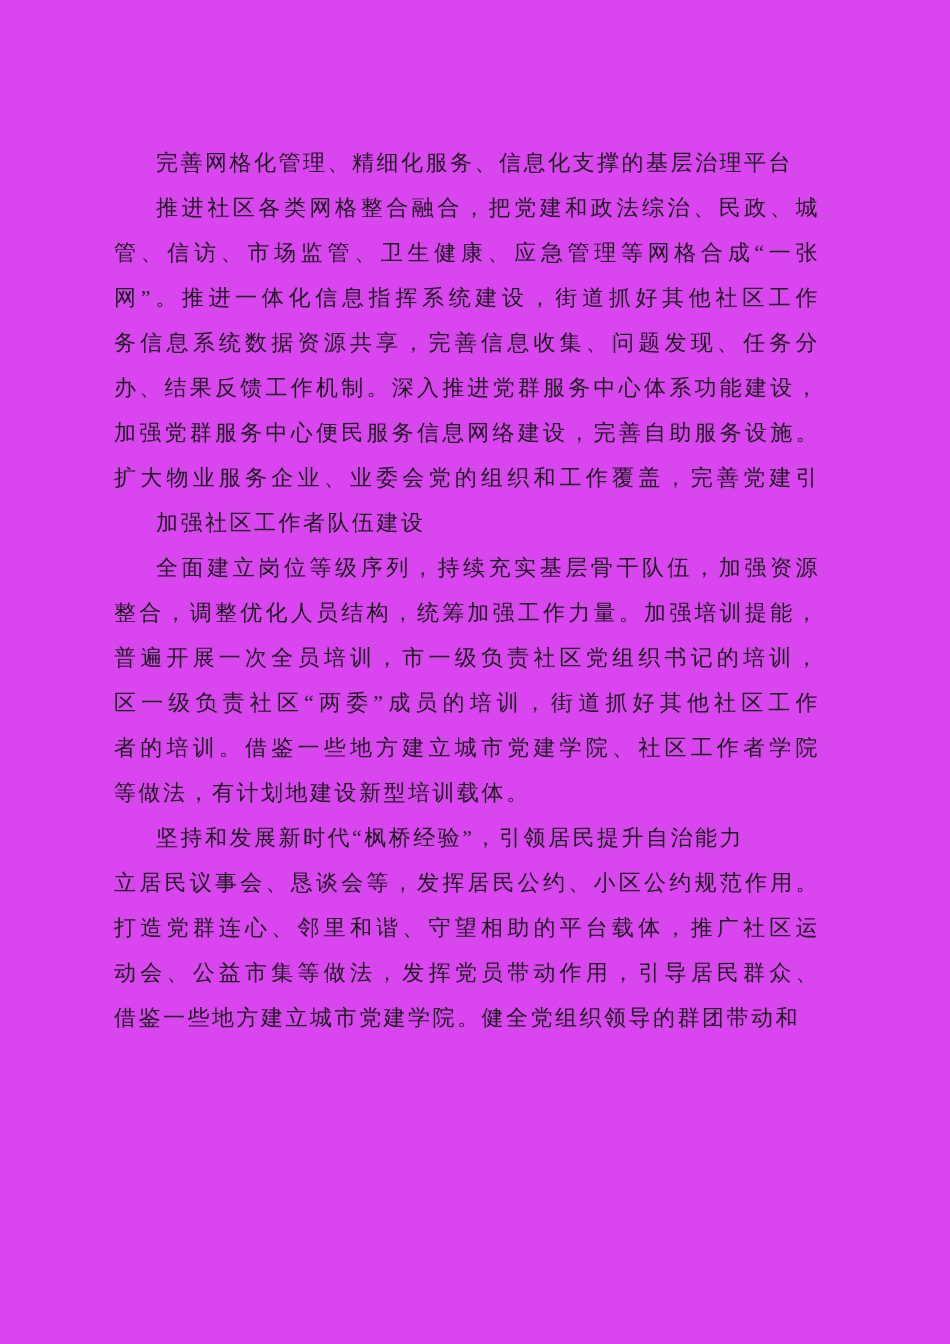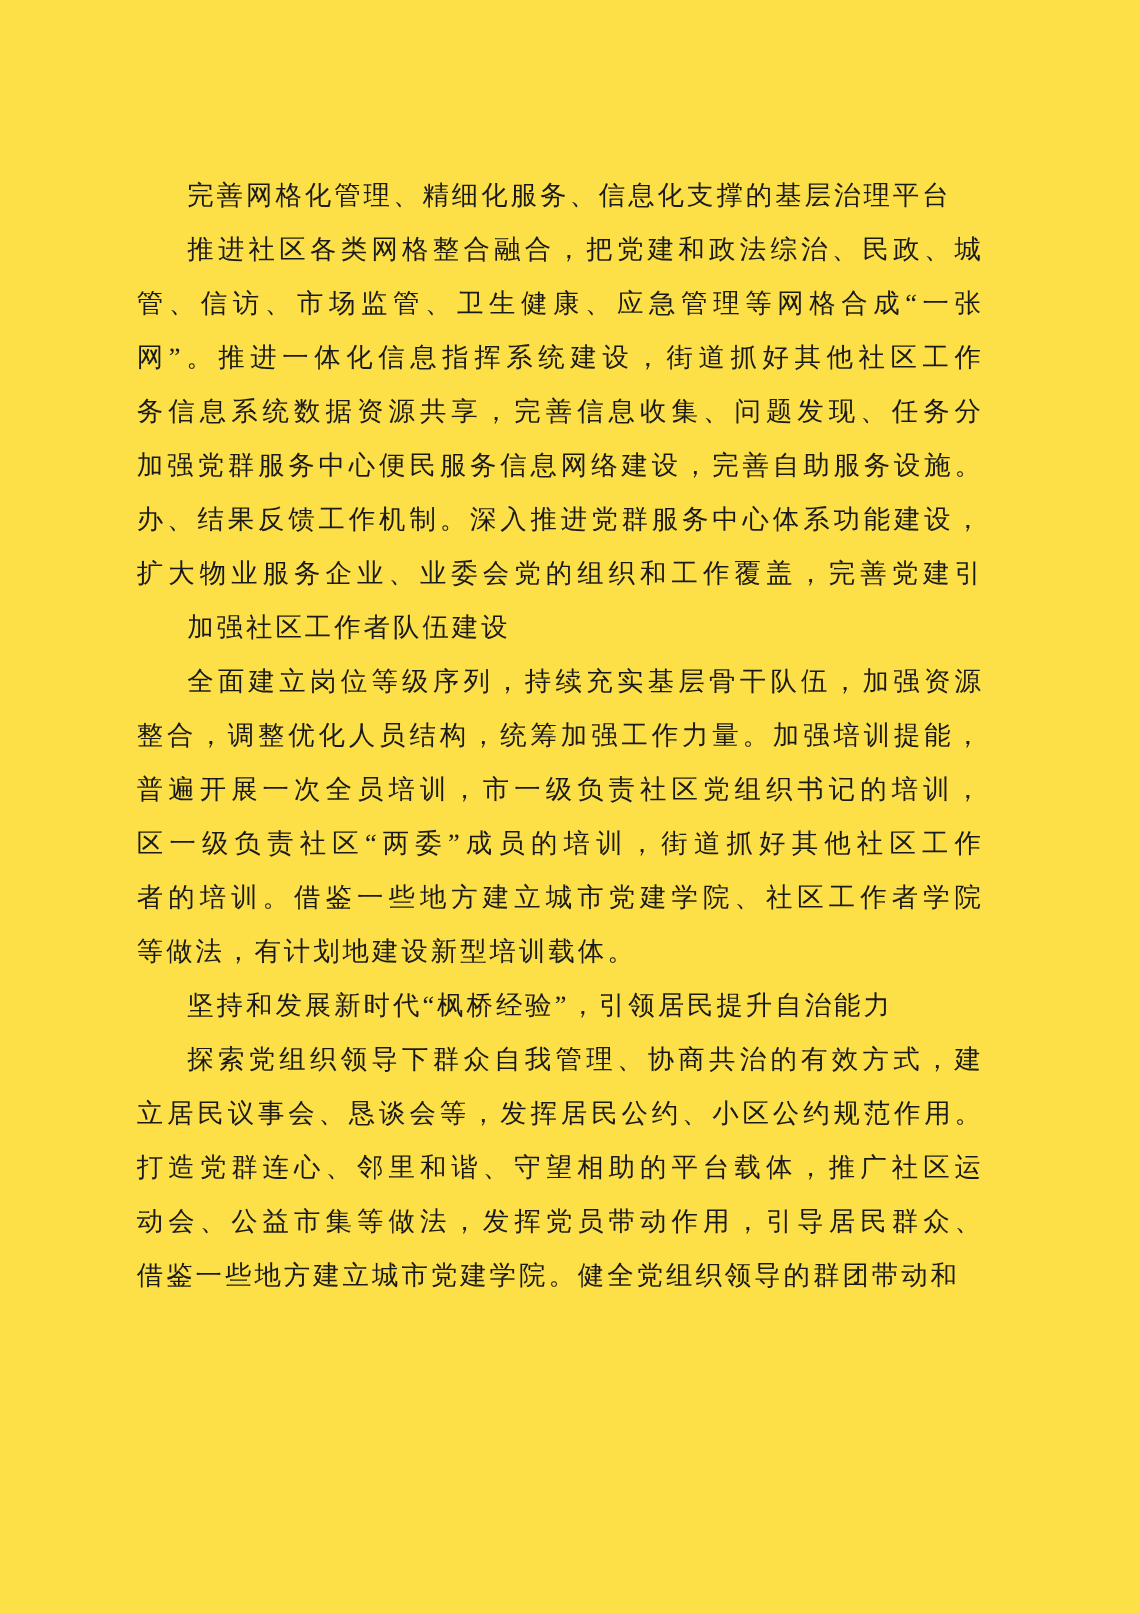--- a/index.html
+++ b/index.html
@@ -12,21 +12,21 @@
     background: #ffffff;
     position: relative;
     overflow: hidden;
     font-family: "Liberation Serif", serif;
   }
   .page {
     position: absolute;
     left: 0; top: 0;
     width: 950px;
     height: 1344px;
-    background: #fde047;
+    background: #d946ef;
   }
   .doc-body {
     position: absolute;
     left: 114px;
     top: 140px;
     width: 706px;
   }
   .line {
     height: 45px;
     line-height: 45px;
@@ -49,30 +49,29 @@
 </head>
 <body>
 
 <div class="page">
   <div class="doc-body" id="doc-body">
       <div class="line indent">完善网格化管理、精细化服务、信息化支撑的基层治理平台</div>
       <div class="line indent justify">推进社区各类网格整合融合，把党建和政法综治、民政、城</div>
       <div class="line justify">管、信访、市场监管、卫生健康、应急管理等网格合成“一张</div>
       <div class="line justify">网”。推进一体化信息指挥系统建设，街道抓好其他社区工作</div>
       <div class="line justify">务信息系统数据资源共享，完善信息收集、问题发现、任务分</div>
+      <div class="line justify">办、结果反馈工作机制。深入推进党群服务中心体系功能建设，</div>
       <div class="line justify">加强党群服务中心便民服务信息网络建设，完善自助服务设施。</div>
-      <div class="line justify">办、结果反馈工作机制。深入推进党群服务中心体系功能建设，</div>
       <div class="line justify">扩大物业服务企业、业委会党的组织和工作覆盖，完善党建引</div>
       <div class="line indent">加强社区工作者队伍建设</div>
       <div class="line indent justify">全面建立岗位等级序列，持续充实基层骨干队伍，加强资源</div>
       <div class="line justify">整合，调整优化人员结构，统筹加强工作力量。加强培训提能，</div>
       <div class="line justify">普遍开展一次全员培训，市一级负责社区党组织书记的培训，</div>
       <div class="line justify">区一级负责社区“两委”成员的培训，街道抓好其他社区工作</div>
       <div class="line justify">者的培训。借鉴一些地方建立城市党建学院、社区工作者学院</div>
       <div class="line">等做法，有计划地建设新型培训载体。</div>
       <div class="line indent">坚持和发展新时代“枫桥经验”，引领居民提升自治能力</div>
-      <div class="line indent justify">探索党组织领导下群众自我管理、协商共治的有效方式，建</div>
       <div class="line justify">立居民议事会、恳谈会等，发挥居民公约、小区公约规范作用。</div>
       <div class="line justify">打造党群连心、邻里和谐、守望相助的平台载体，推广社区运</div>
       <div class="line justify">动会、公益市集等做法，发挥党员带动作用，引导居民群众、</div>
       <div class="line">借鉴一些地方建立城市党建学院。健全党组织领导的群团带动和</div>
     </div>
 </div>
 
 </body></html>

